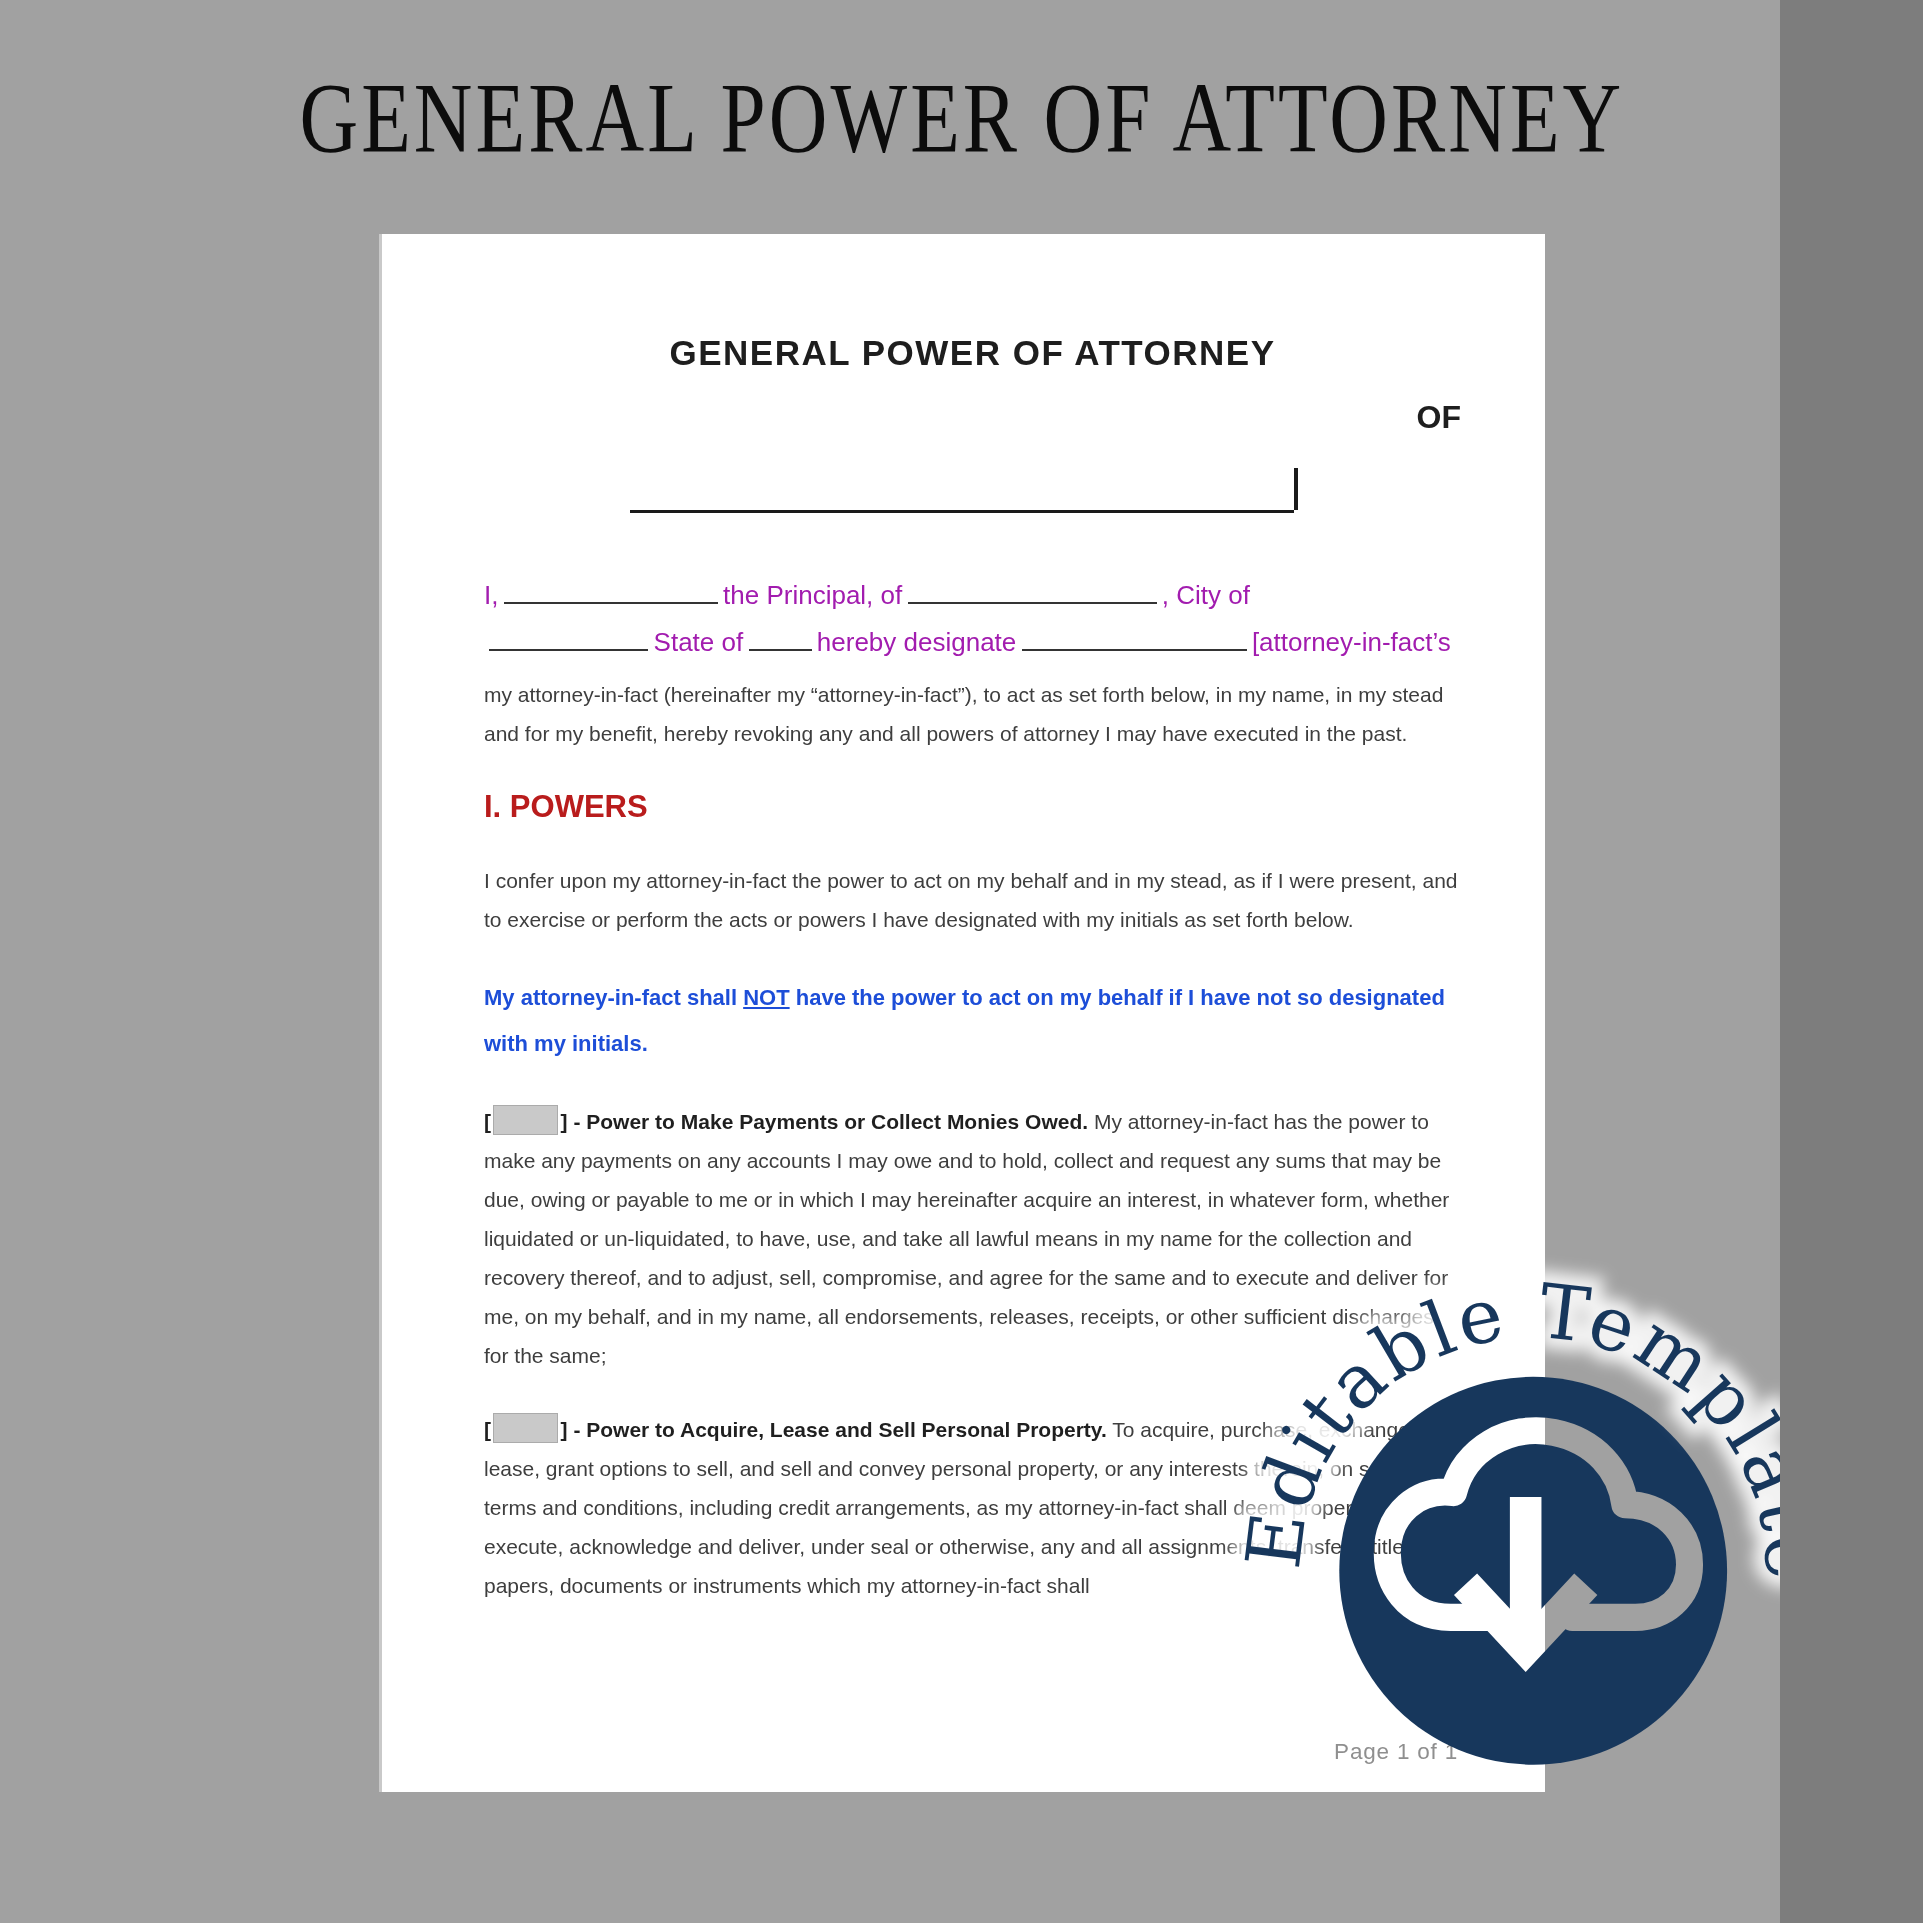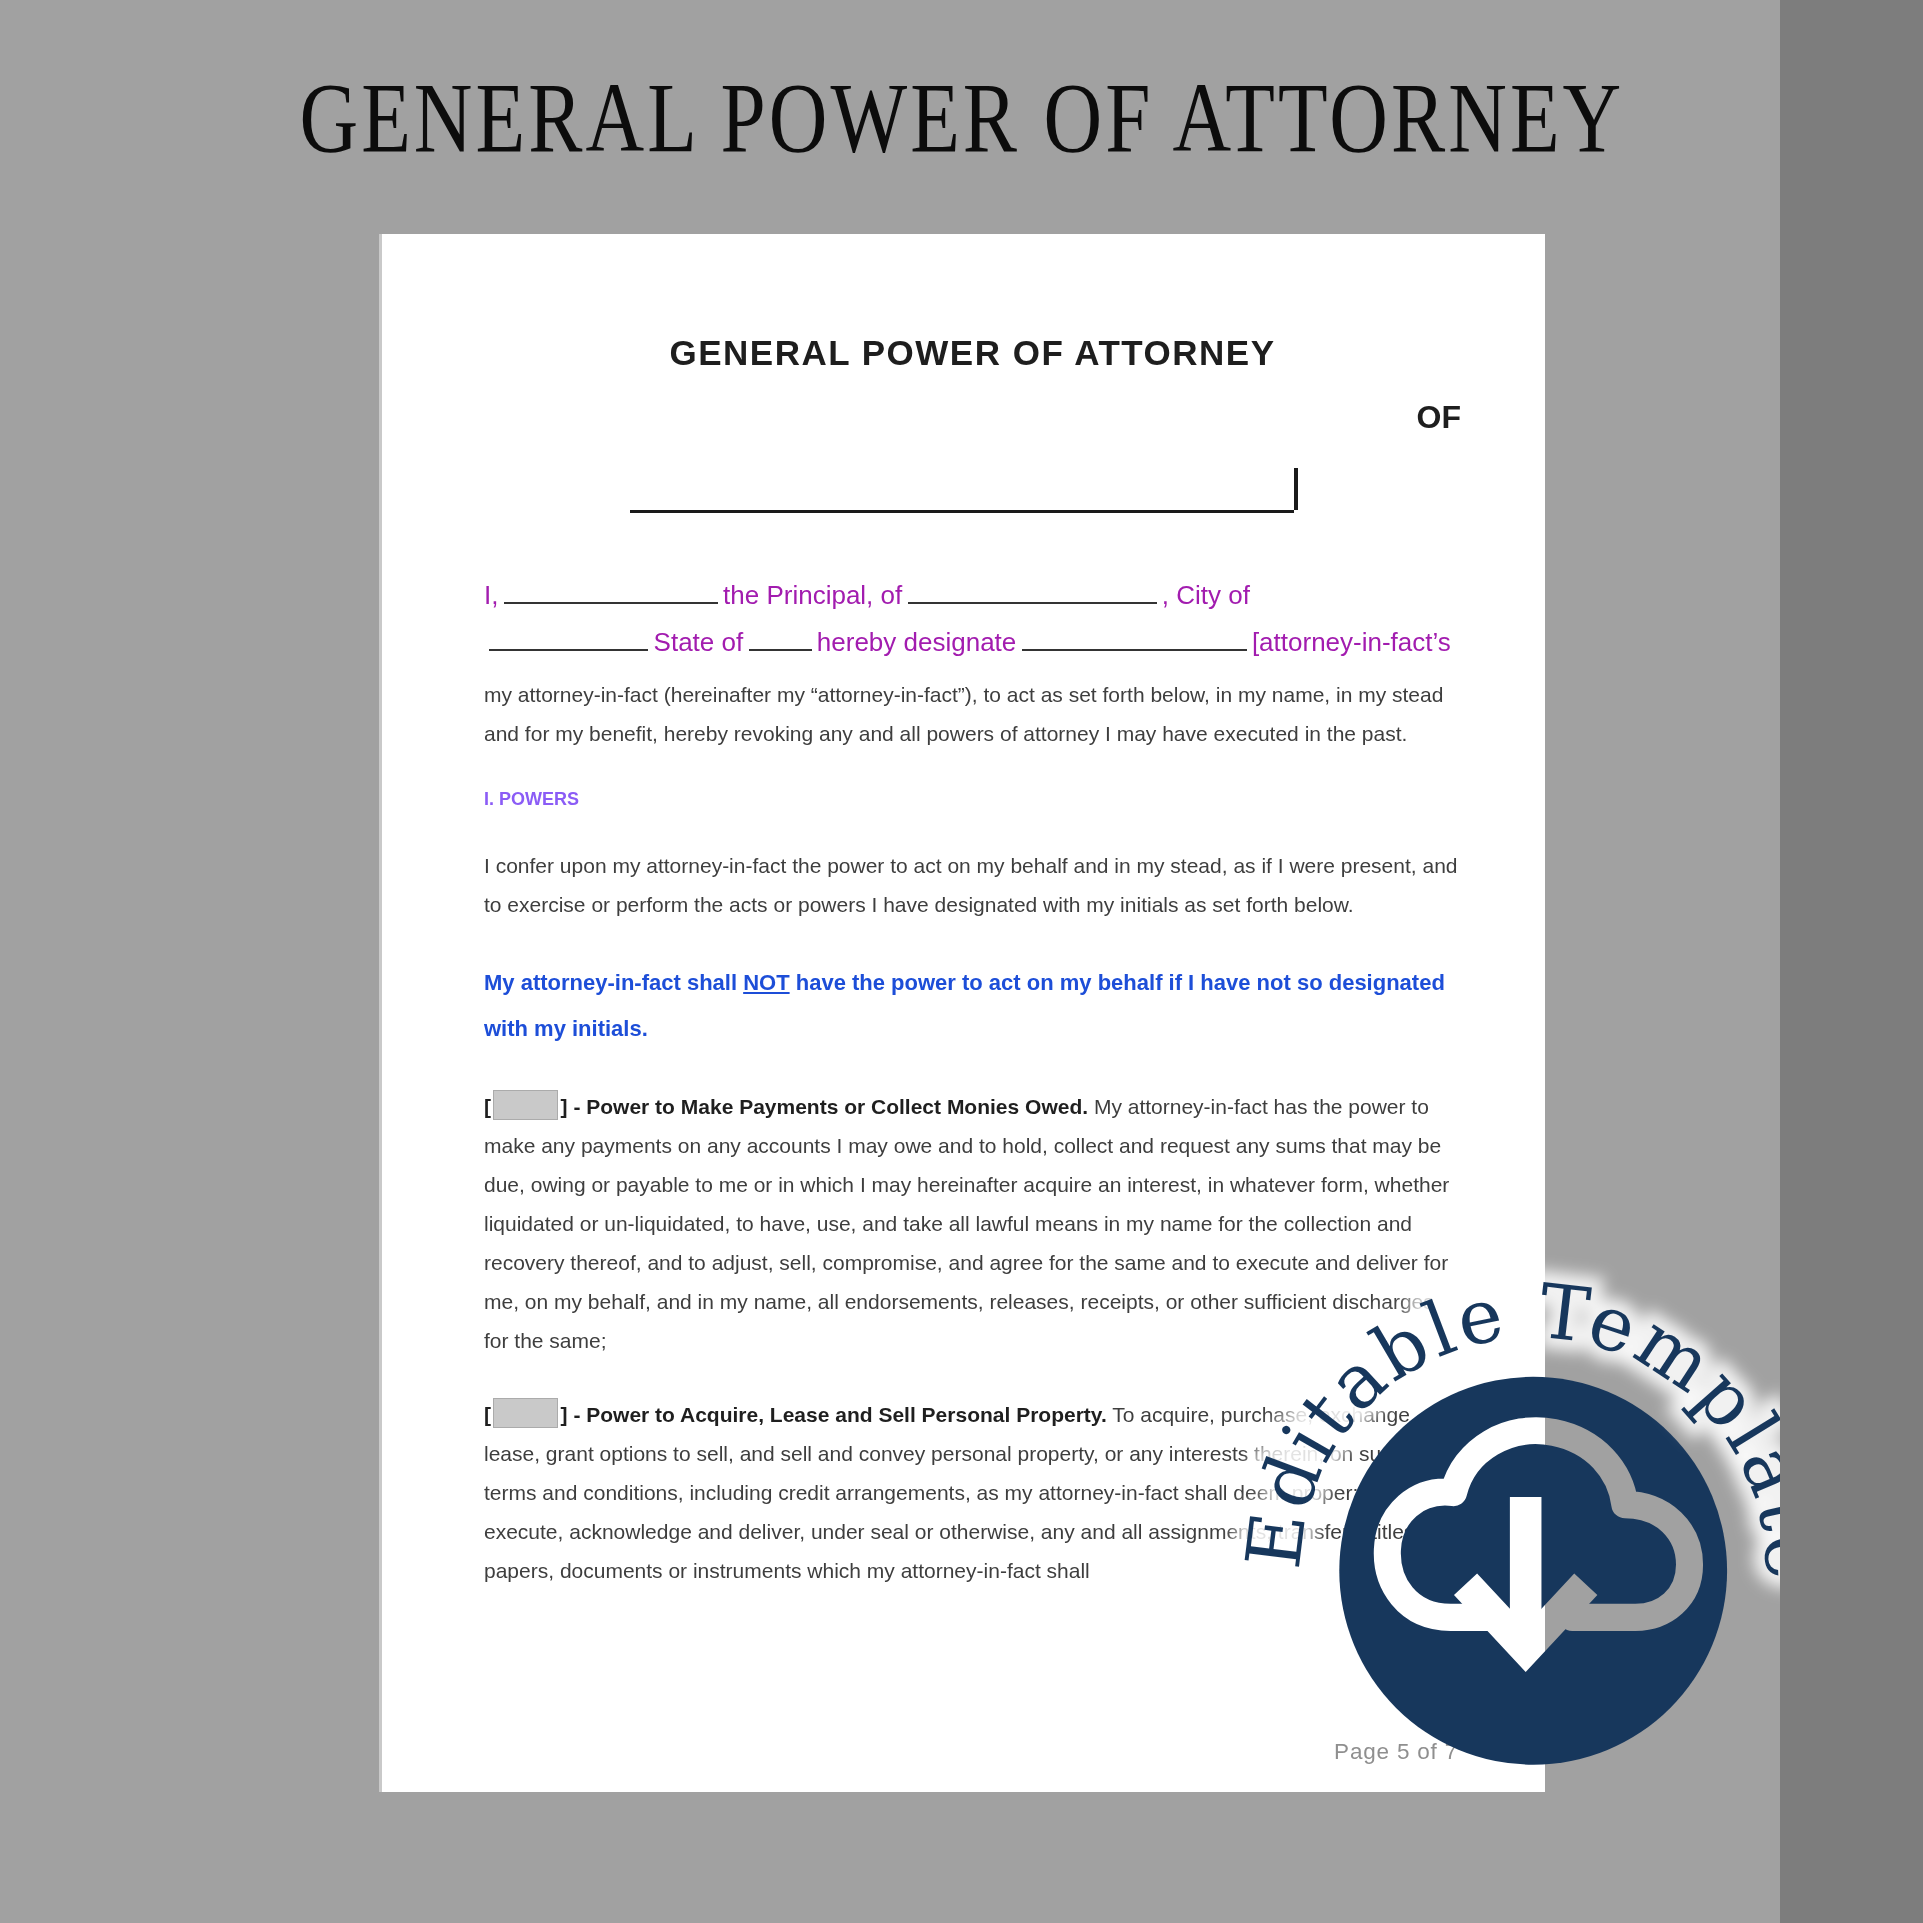--- a/index.html
+++ b/index.html
@@ -42,21 +42,21 @@
 
   .fillin { margin-top:0; font-size:26px; line-height:47px; white-space:nowrap; color:#a21caf; }
   .fillin.first { margin-top:59px; }
   .bl {
     display:inline-block; border-bottom:2.3px solid #343434; height:25.6px;
     margin:0 5.3px; vertical-align:baseline;
   }
 
   .para { font-size:21px; line-height:39px; color:#3e3e3e; }
   .cont { margin-top:9px; }
-  .powers-h { margin-top:36px; font-size:18px; font-weight:bold; color:#8b5cf6; }
+  .powers-h { margin-top:36px; font-size:31px; font-weight:bold; color:#b91c1c; }
   .p-intro { margin-top:36px; }
   .not-clause { margin-top:36px; font-weight:bold; color:#1d4ed8; font-size:22px; line-height:46px; }
   .not-clause .emph { text-decoration:underline; }
 
   .power-item { margin-top:35px; }
   .power-item b { color:#1f1f1f; }
   .bracket { font-weight:bold; color:#1f1f1f; }
   .ibox {
     display:inline-block; width:65px; height:30px; background:#c9c9c9;
     border:0.8px solid #ababab; box-sizing:border-box;
@@ -100,21 +100,21 @@
 
     <div class="not-clause">
       <span>My attorney-in-fact shall </span><span class="emph">NOT</span><span> have the power to act on my behalf if I have not so designated with my initials.</span>
     </div>
 
     <div id="powers-list">
         <div class="para power-item"><span class="bracket">[</span><span class="ibox"></span><span class="bracket">]</span><b> - </b><b>Power to Make Payments or Collect Monies Owed.</b><span> My attorney-in-fact has the power to make any payments on any accounts I may owe and to hold, collect and request any sums that may be due, owing or payable to me or in which I may hereinafter acquire an interest, in whatever form, whether liquidated or un-liquidated, to have, use, and take all lawful means in my name for the collection and recovery thereof, and to adjust, sell, compromise, and agree for the same and to execute and deliver for me, on my behalf, and in my name, all endorsements, releases, receipts, or other sufficient discharges for the same;</span></div>
         <div class="para power-item"><span class="bracket">[</span><span class="ibox"></span><span class="bracket">]</span><b> - </b><b>Power to Acquire, Lease and Sell Personal Property.</b><span> To acquire, purchase, exchange, lease, grant options to sell, and sell and convey personal property, or any interests therein, on such terms and conditions, including credit arrangements, as my attorney-in-fact shall deem proper; to execute, acknowledge and deliver, under seal or otherwise, any and all assignments, transfers, titles, papers, documents or instruments which my attorney-in-fact shall</span></div>
       </div>
 
-    <div class="page-footer">Page 5 of 7</div>
+    <div class="page-footer">Page 1 of 1</div>
   </div>
 
   <svg class="watermark" viewBox="0 0 2560 2560">
     <defs>
       <filter id="halo" x="-30%" y="-30%" width="160%" height="160%">
         <feGaussianBlur stdDeviation="10"></feGaussianBlur>
       </filter>
       <mask id="icon-cutout">
         <rect x="1700" y="1750" width="720" height="720" fill="#ffffff"></rect>
         <g fill="none" stroke="#000000" stroke-width="36" stroke-linecap="round" stroke-linejoin="round">

